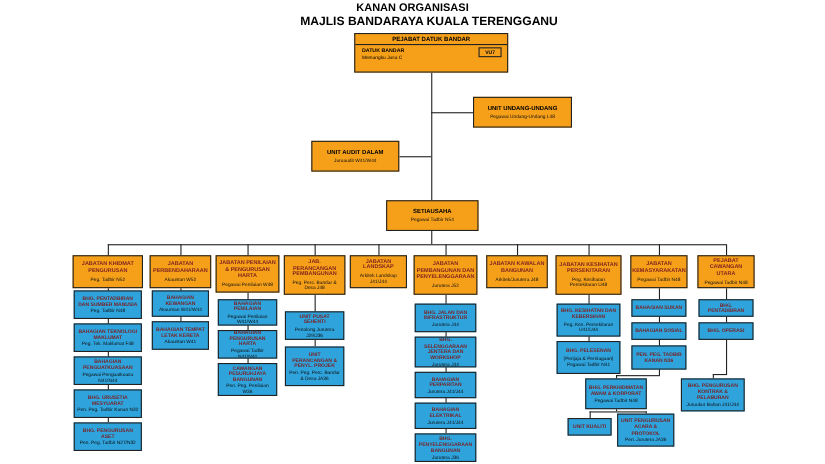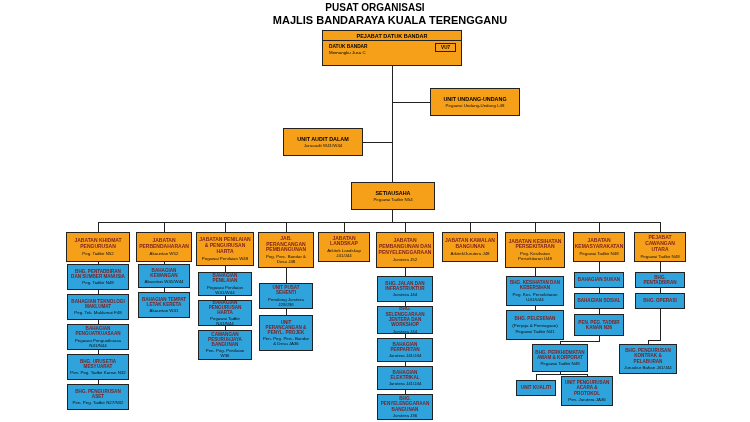--- a/index.html
+++ b/index.html
@@ -45,21 +45,21 @@
     position:absolute;right:5px;top:2px;border:1px solid var(--line);
     font-size:4.6px;font-weight:bold;color:#000;padding:1px 5px;background:var(--orange);
   }
 </style>
 </head>
 <body>
 
 <div id="chart">
 
   <div class="heading">
-    <div class="h1">PUSAT ORGANISASI</div>
+    <div class="h1">KANAN ORGANISASI</div>
     <div class="h2">MAJLIS BANDARAYA KUALA TERENGGANU</div>
   </div>
 
   <div class="root">
     <div class="root-title">PEJABAT DATUK BANDAR</div>
     <div class="root-body">
       <div class="root-post">
         <div class="p1">DATUK BANDAR</div>
         <div class="p2">Memangku Jusa C</div>
       </div>

